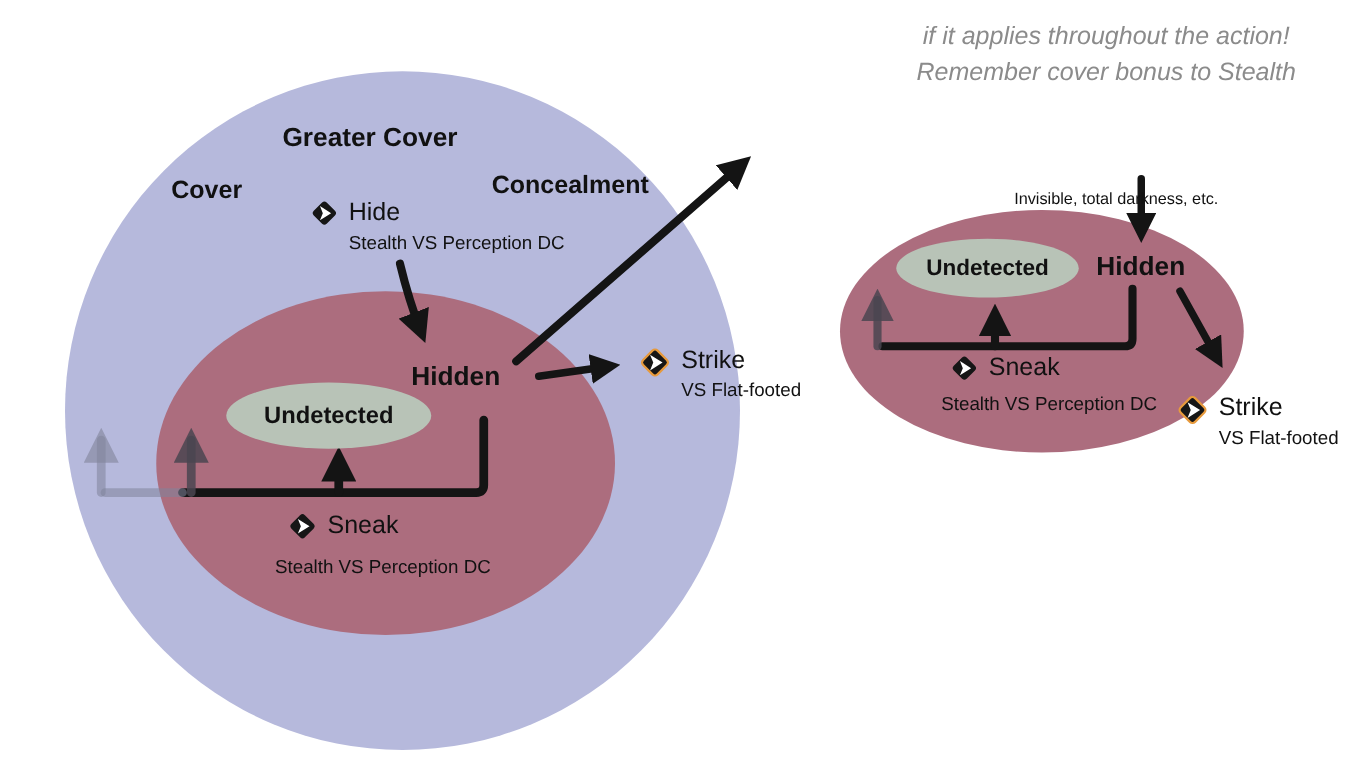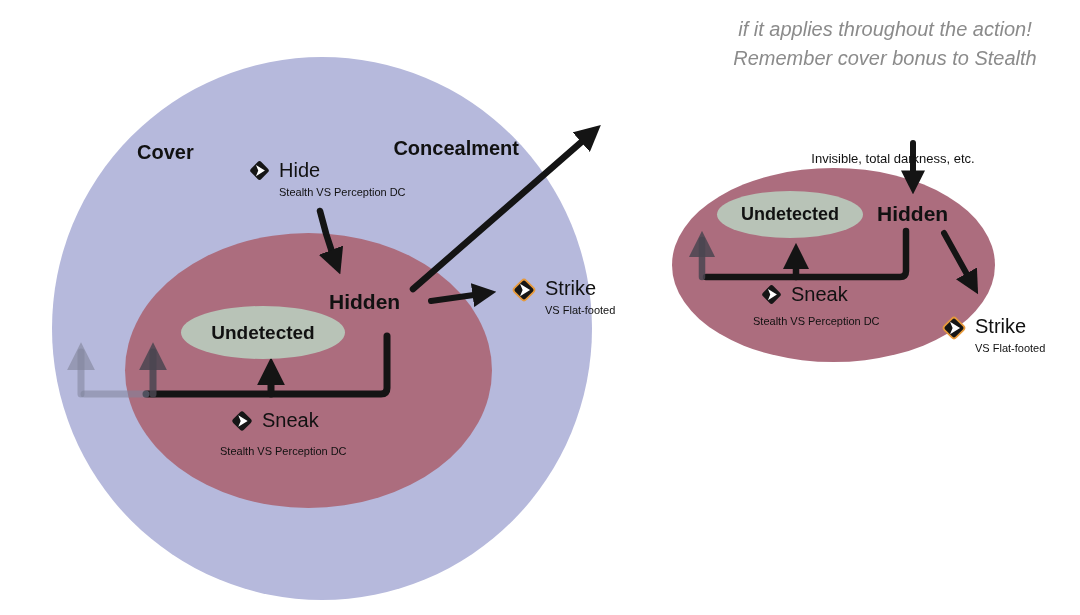--- a/index.html
+++ b/index.html
@@ -25,21 +25,21 @@
   .lbl-undetected-right{font-size:18px;font-weight:700;}
   .note{left:715px;top:15px;width:340px;text-align:center;font-style:italic;
         color:var(--note-text);font-size:20px;line-height:29px;}
   .note span{display:block;}
   .lbl-invisible{left:763px;top:111px;width:260px;text-align:center;font-size:13px;margin-top:40px;}
   .action{display:flex;align-items:flex-start;gap:7px;}
   .action-icon{flex:0 0 auto;margin-top:1px;}
   .action-icon svg{display:block;}
   .action-text{display:flex;flex-direction:column;}
   .action-label{font-size:20px;line-height:27px;white-space:nowrap;}
-  .action-sub{font-size:11px;margin-top:2px;white-space:nowrap;}
+  .action-sub{font-size:15px;margin-top:2px;white-space:nowrap;}
   .hide-action{left:247px;top:157px;}
   .sneak-left{left:229px;top:407px;}
   .sneak-left .action-sub{margin-left:-42px;margin-top:11px;}
   .strike-left{left:510px;top:275px;}
   .sneak-right{left:759px;top:281px;}
   .sneak-right .action-sub{margin-left:-38px;margin-top:7px;}
   .strike-right{left:940px;top:313px;}
   .strike-diamond{stroke:var(--strike-icon-accent);stroke-width:1.5px;}
 </style>
 </head>
@@ -80,20 +80,21 @@
     </g>
   </svg>
 
   <div class="ellipse left-sage">
     <span class="lbl-undetected-left">Undetected</span>
   </div>
   <div class="ellipse right-sage">
     <span class="lbl-undetected-right">Undetected</span>
   </div>
 
+  <div class="abs b lbl-greater">Greater Cover</div>
   <div class="abs b lbl-cover">Cover</div>
   <div class="abs b lbl-concealment">Concealment</div>
   <div class="abs b lbl-hidden-left">Hidden</div>
 
   <div class="abs action hide-action">
     <span class="action-icon">
       <svg viewBox="0 0 24 24" width="25" height="25">
           <rect x="5" y="5" width="14" height="14" rx="2.5" transform="rotate(45 12 12)" fill="#161616"></rect>
           <path d="M8.6 6.6 L17.2 12 L8.6 17.4 L10.8 12 Z" fill="#fff"></path>
         </svg>

